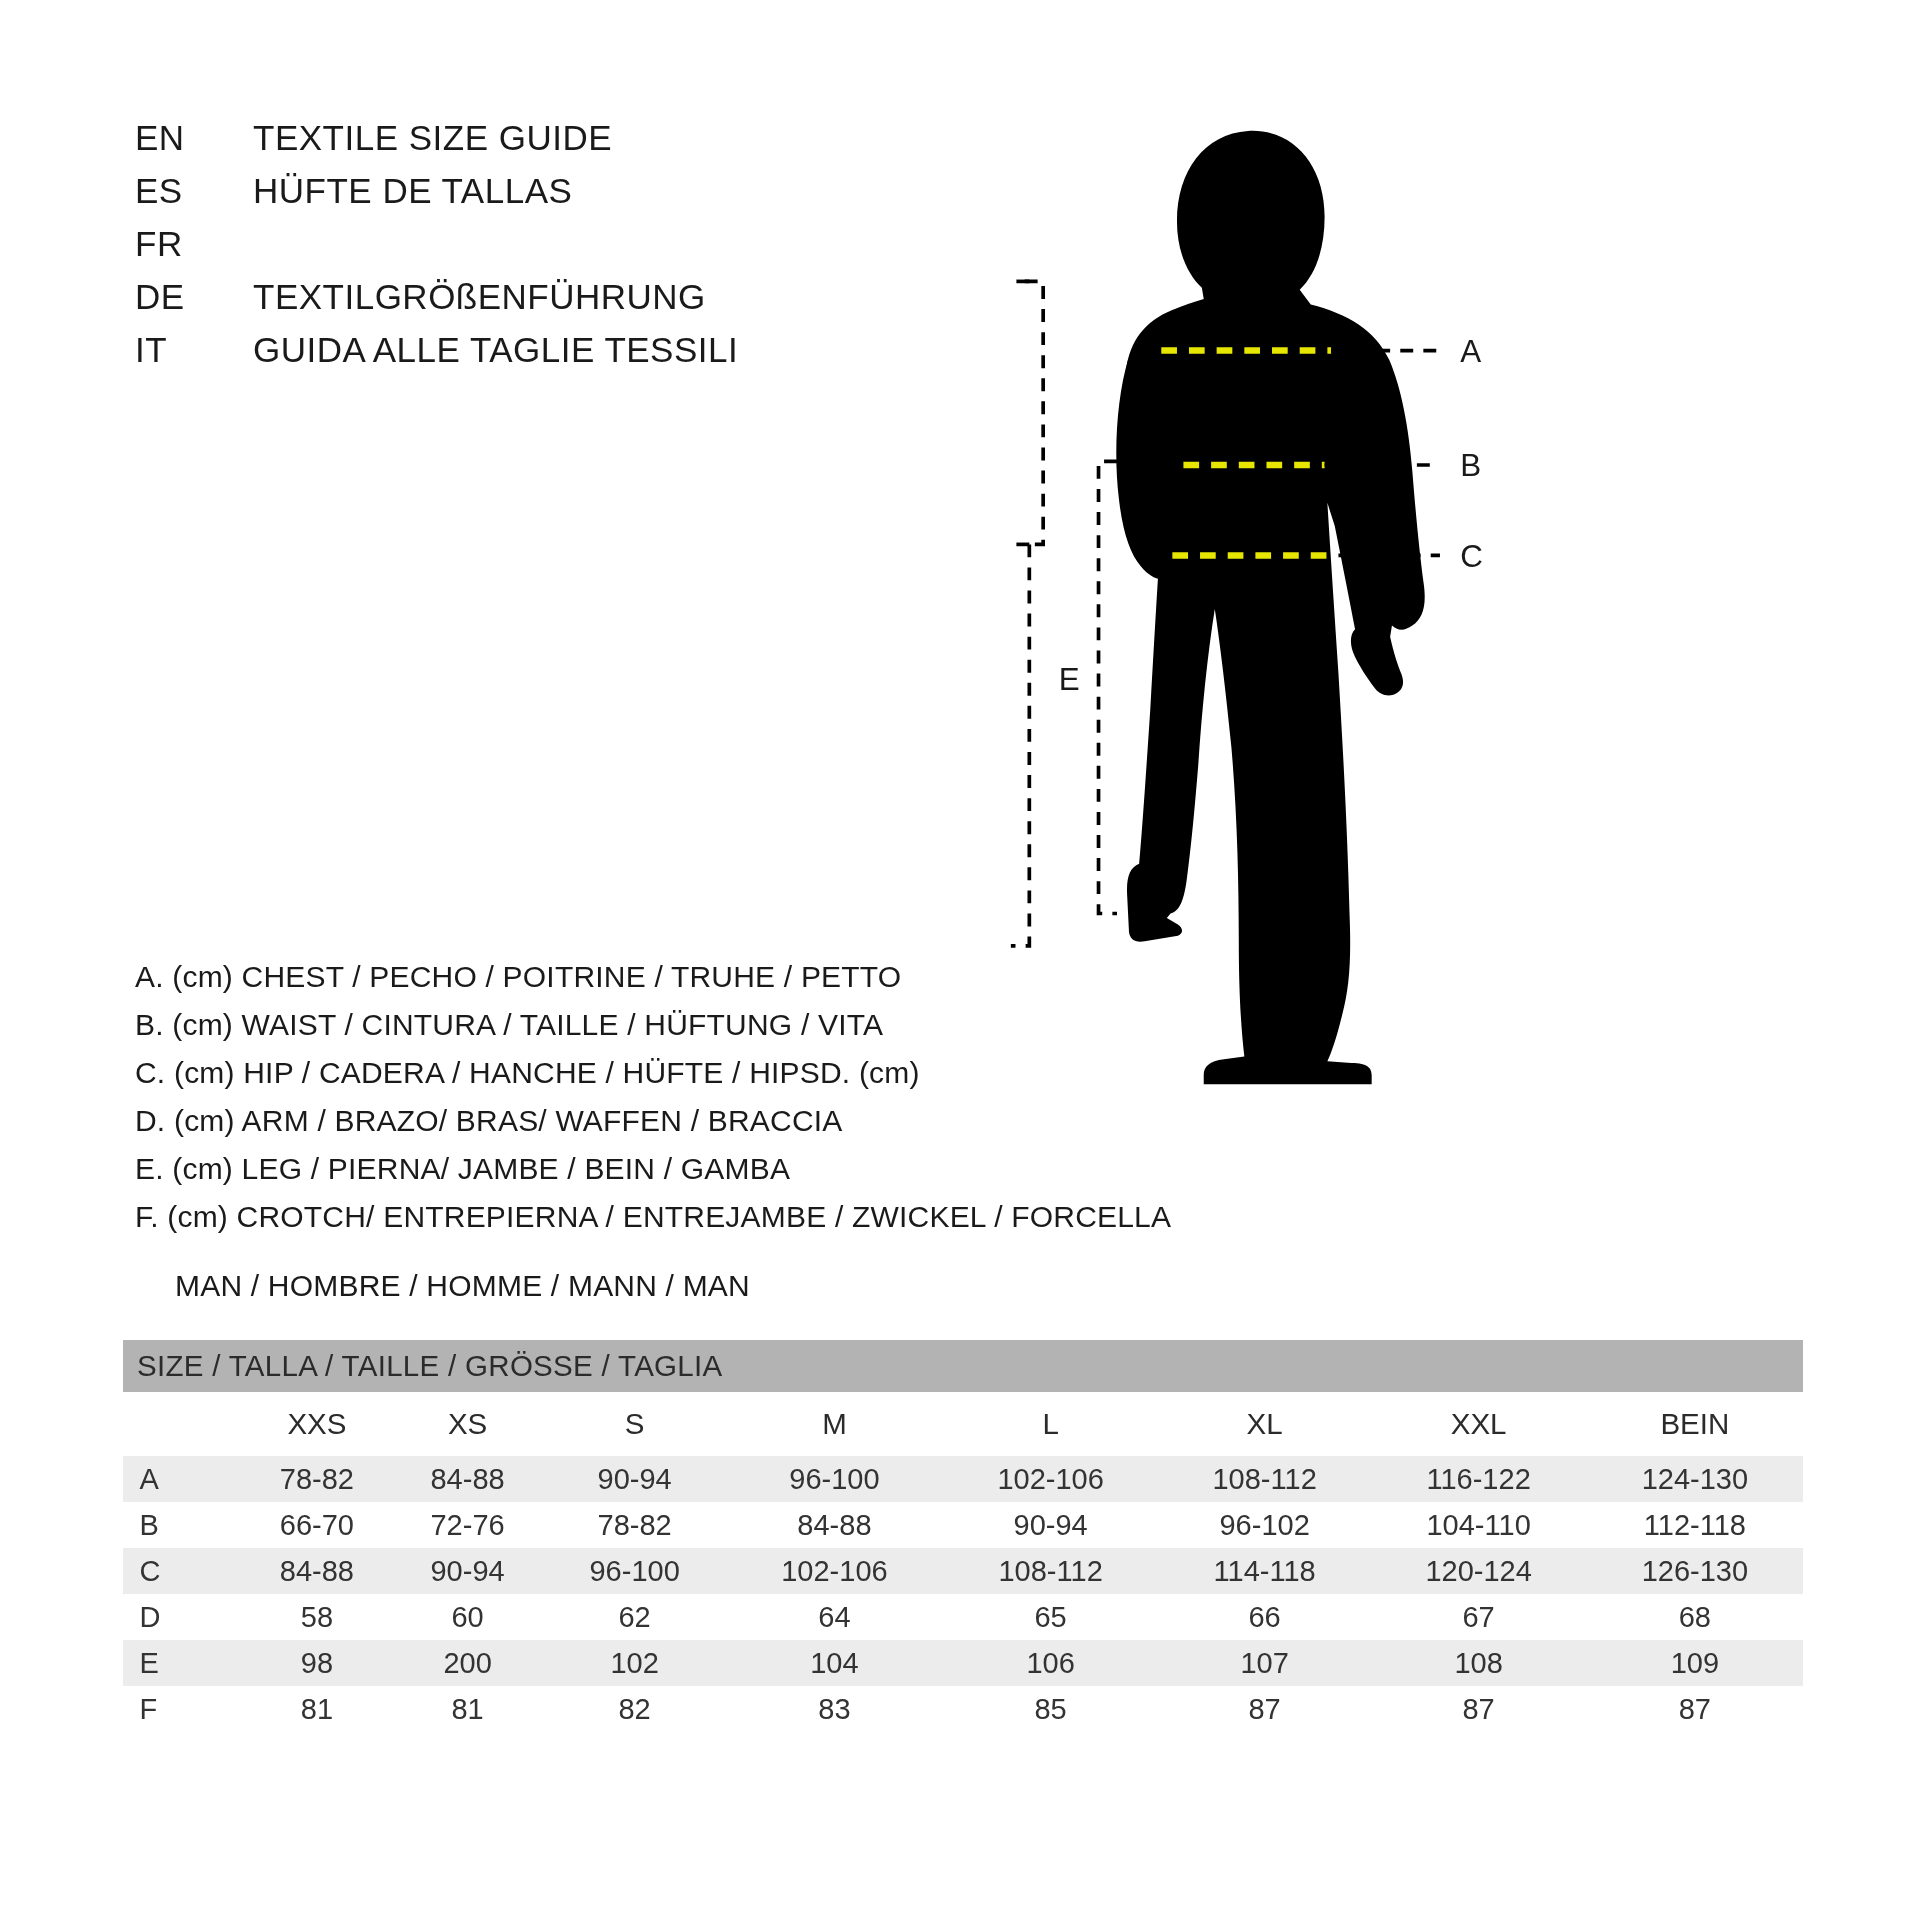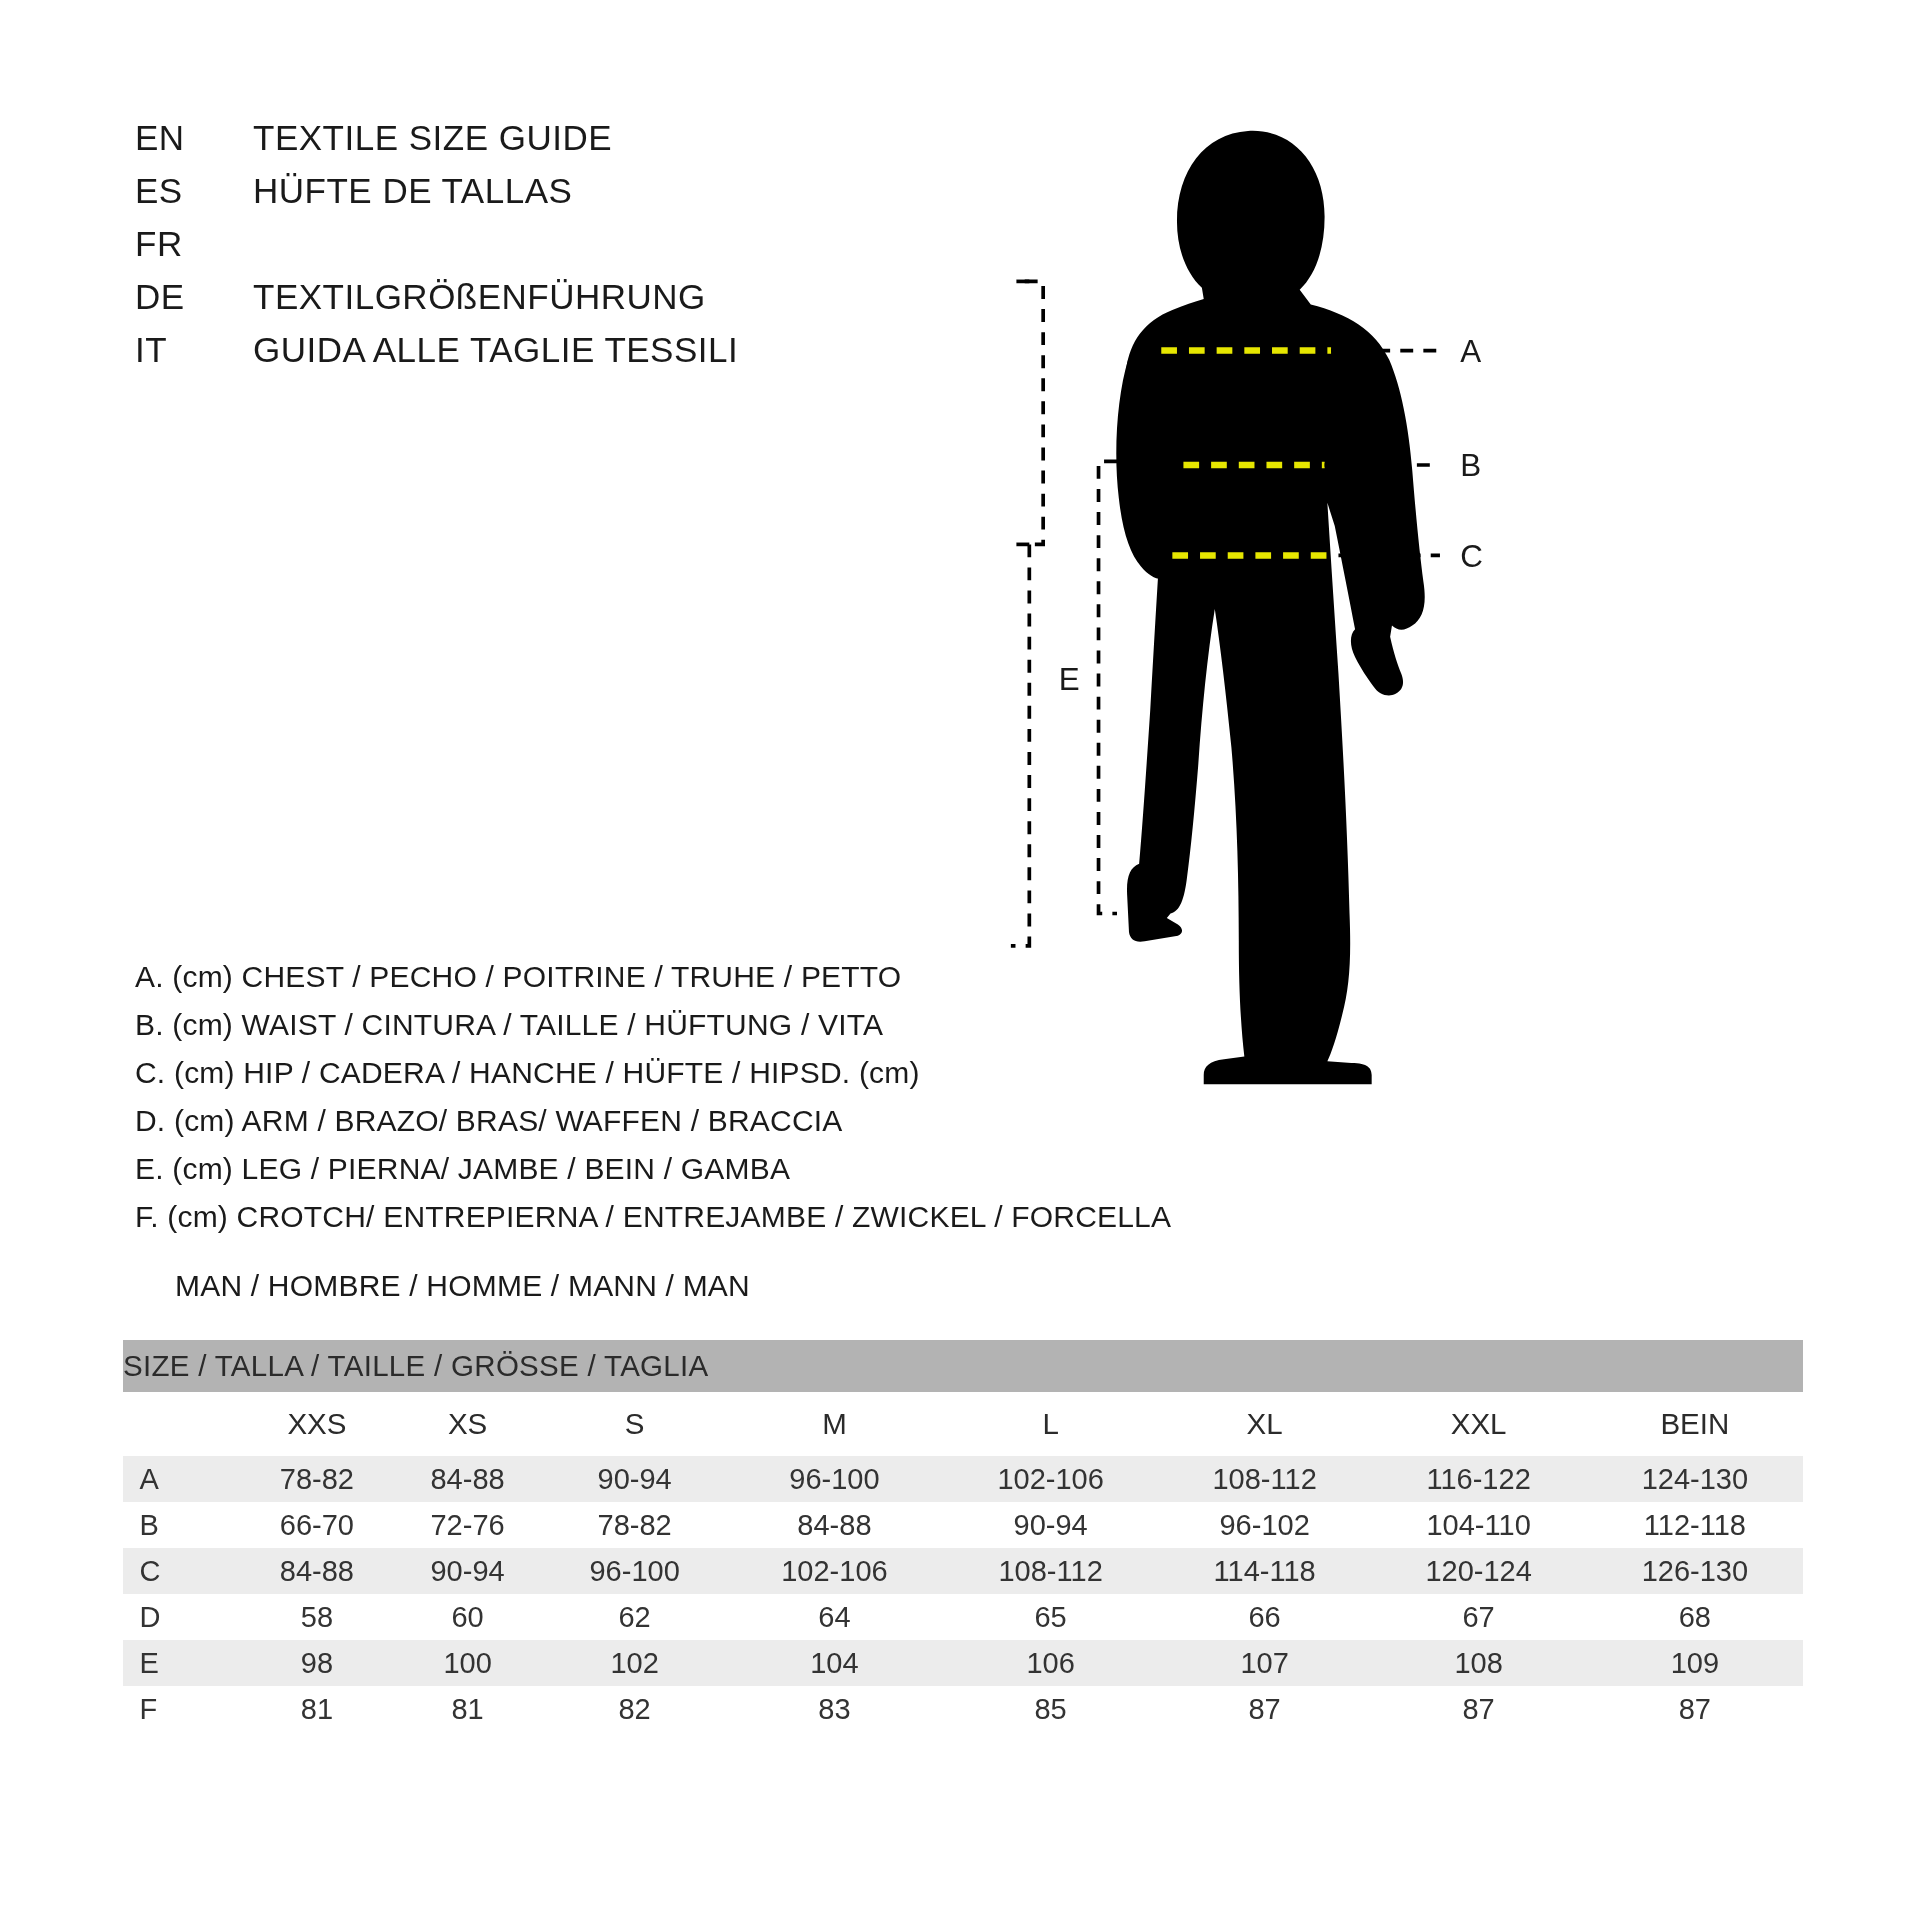--- a/index.html
+++ b/index.html
@@ -80,21 +80,21 @@
   .size-table td, .size-table th {
     padding: 0;
     height: 46px;
     font-weight: normal;
     text-align: center;
     color: #333333;
   }
   .size-table .hdr-band td {
     background: #b3b3b3;
     text-align: left;
-    padding-left: 0;
+    padding-left: 14px;
     height: 52px;
     font-size: 29.5px;
     color: #2b2b2b;
     letter-spacing: 0.3px;
   }
   .size-table .row-alt td {
     background: #ececec;
   }
   .size-table .row-plain td {
     background: #ffffff;
@@ -312,21 +312,21 @@
       <td>64</td>
       <td>65</td>
       <td>66</td>
       <td>67</td>
       <td>68</td>
     </tr>
 
     <tr class="row-alt">
       <td class="col-label">E</td>
       <td>98</td>
-      <td>100</td>
+      <td>200</td>
       <td>102</td>
       <td>104</td>
       <td>106</td>
       <td>107</td>
       <td>108</td>
       <td>109</td>
     </tr>
 
     <tr class="row-plain">
       <td class="col-label">F</td>

